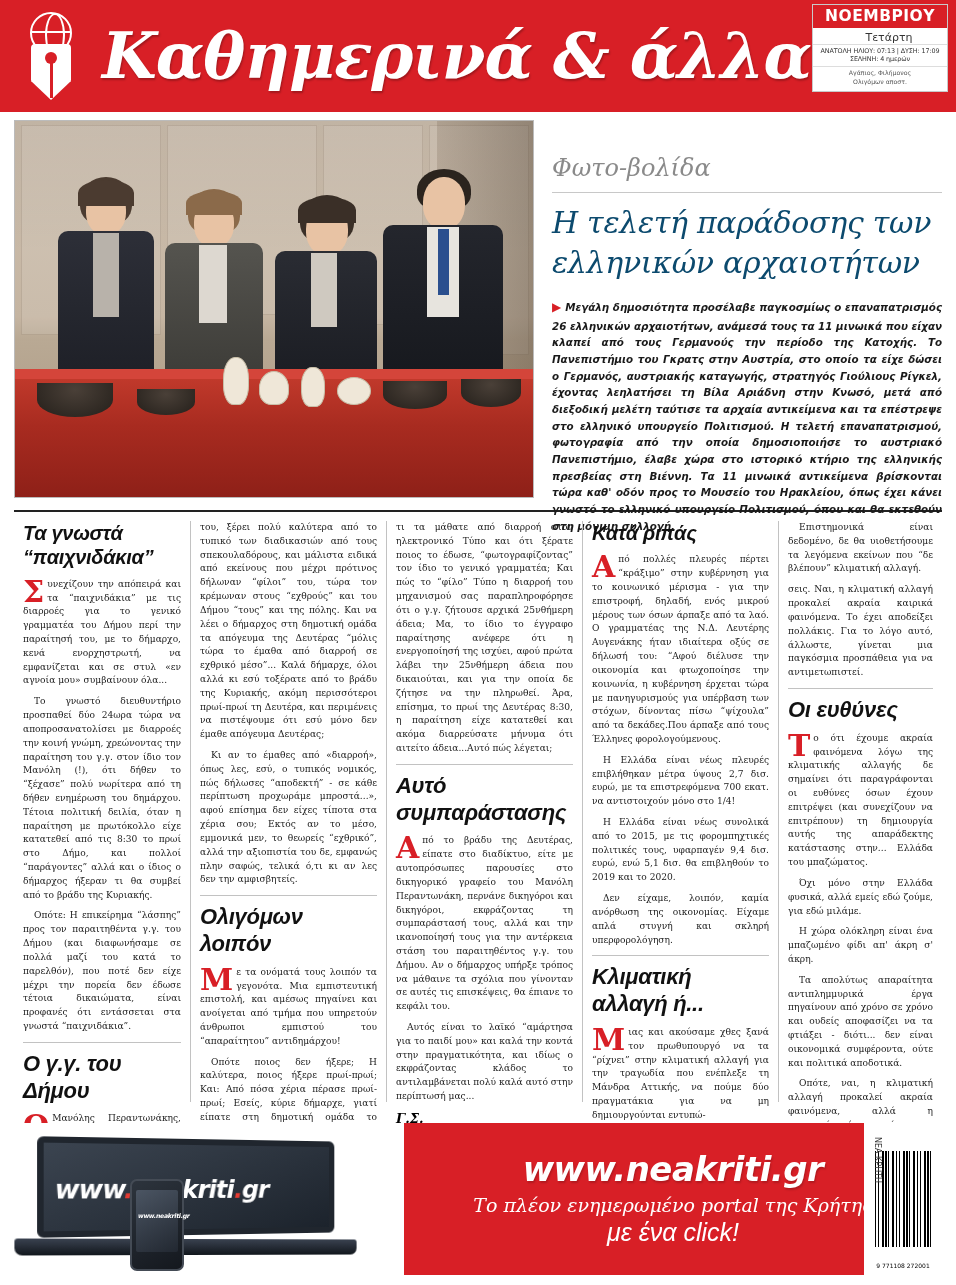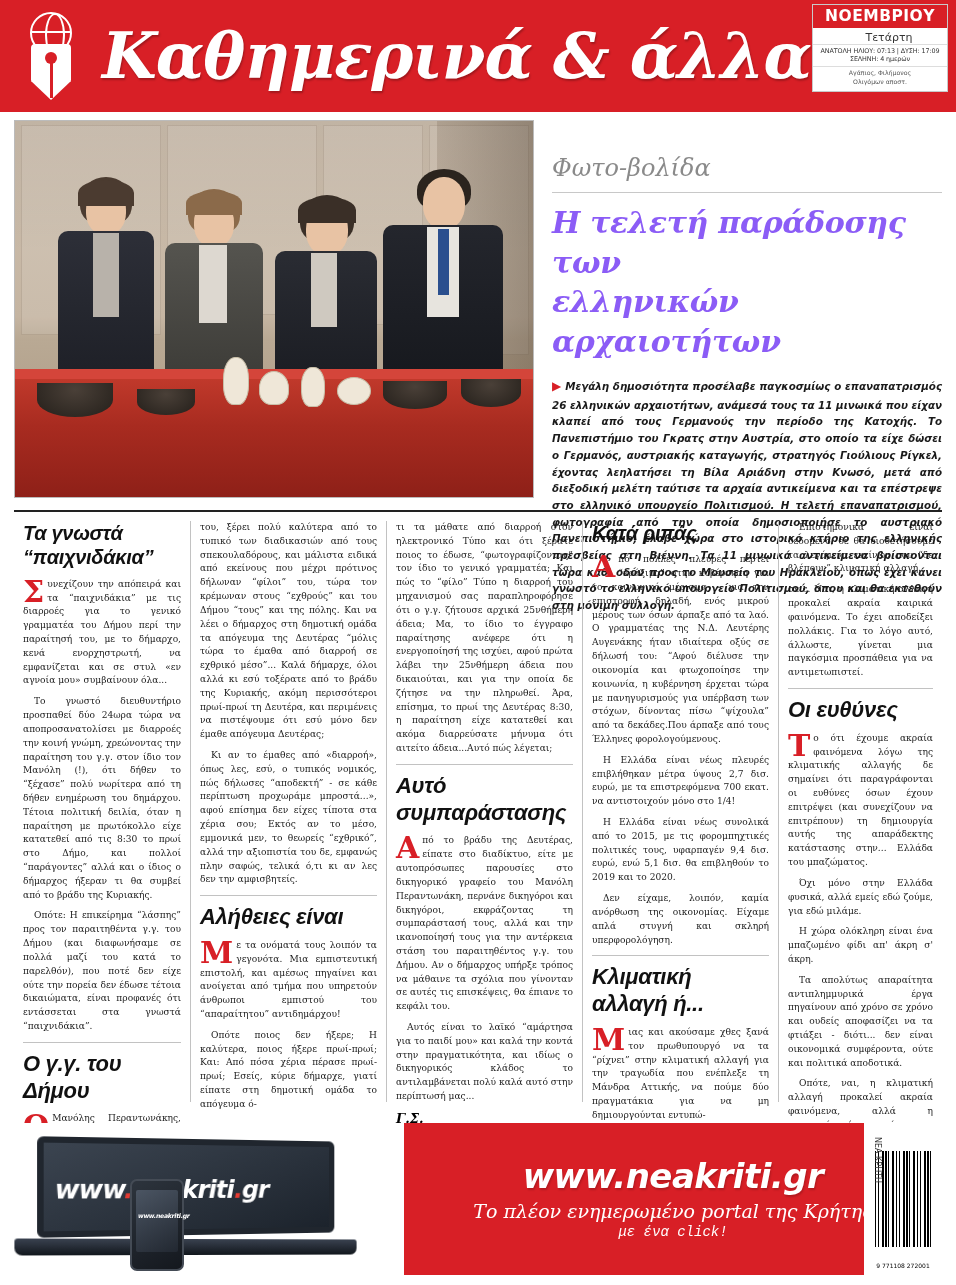--- a/index.html
+++ b/index.html
@@ -242,24 +242,24 @@
     margin-top: 34px;
     margin-bottom: 10px;
   }
   .article-col .rule {
     border-top: 1px solid #c8c8c8;
     margin: 4px 0 10px 0;
   }
   .headline {
     font-family: "DejaVu Serif", serif;
     font-style: italic;
-    font-weight: bold;
+    font-weight: normal;
     font-size: 30px;
     line-height: 1.32;
-    color: #8b5cf6;
+    color: #0c4a6e;
     letter-spacing: -0.3px;
     margin-bottom: 16px;
   }
   .lede {
     font-family: "DejaVu Sans", sans-serif;
     font-style: italic;
     font-weight: bold;
     font-size: 10.3px;
     line-height: 1.62;
     text-align: justify;
@@ -430,23 +430,23 @@
     line-height: 1.1;
     text-shadow: 1px 2px 2px rgba(0,0,0,0.18);
   }
   .ad-line1 {
     font-family: "DejaVu Serif", serif;
     font-style: italic;
     font-size: 19px;
     margin-top: 5px;
   }
   .ad-line2 {
-    font-family: Liberation Mono, monospace;
-    font-style: italic;
-    font-size: 14px;
+    font-family: Liberation Sans, sans-serif;
+    font-style: italic;
+    font-size: 25px;
     margin-top: 2px;
   }
   .barcode {
     position: absolute;
     right: 0; top: 0;
     width: 78px; height: 152px;
     background: #fff;
     display: flex;
     align-items: center;
     justify-content: center;
@@ -580,41 +580,41 @@
   </div>
 
   <div class="main-rule"></div>
 
   <div class="columns">
 
     <div class="col col1">
       <div class="sect-title">Τα γνωστά “παιχνιδάκια”</div>
       <div class="body-txt"><span class="dropcap">Σ</span><span>υνεχίζουν την απόπειρά και τα “παιχνιδάκια” με τις διαρροές για το γενικό γραμματέα του Δήμου περί την παραίτησή του, με το δήμαρχο, κενά ενορχηστρωτή, να εμφανίζεται και σε στυλ «εν αγνοία μου» συμβαίνουν όλα...</span></div>
       <div class="body-txt indent">Το γνωστό διευθυντήριο προσπαθεί δύο 24ωρα τώρα να αποπροσανατολίσει με διαρροές την κοινή γνώμη, χρεώνοντας την παραίτηση του γ.γ. στον ίδιο τον Μανόλη (!), ότι δήθεν το “ξέχασε” πολύ νωρίτερα από τη δήθεν ενημέρωση του δημάρχου. Τέτοια πολιτική δειλία, όταν η παραίτηση με πρωτόκολλο είχε κατατεθεί από τις 8:30 το πρωί στο Δήμο, και πολλοί “παράγοντες” αλλά και ο ίδιος ο δήμαρχος ήξεραν τι θα συμβεί από το βράδυ της Κυριακής.</div>
-      <div class="body-txt indent">Οπότε: Η επικείρημα “λάσπης” προς τον παραιτηθέντα γ.γ. του Δήμου (και διαφωνήσαμε σε πολλά μαζί του κατά το παρελθόν), που ποτέ δεν είχε ούτε την πορεία δεν έδωσε τέτοια δικαιώματα, είναι προφανές ότι εντάσσεται στα γνωστά “παιχνιδάκια”.</div>
+      <div class="body-txt indent">Οπότε: Η επικείρημα “λάσπης” προς τον παραιτηθέντα γ.γ. του Δήμου (και διαφωνήσαμε σε πολλά μαζί του κατά το παρελθόν), που ποτέ δεν είχε μέχρι την πορεία δεν έδωσε τέτοια δικαιώματα, είναι προφανές ότι εντάσσεται στα γνωστά “παιχνιδάκια”.</div>
       <div class="colrule"></div>
       <div class="sect-title small">Ο γ.γ. του Δήμου</div>
       <div class="body-txt"><span class="dropcap">Ο</span><span>Μανόλης Περαντωνάκης, από τα χρόνια αγαπητό πρόσωπο του Δικηγορικού Συλλόγου και επί χρόνια πρόεδρος του Πειθαρχικού</span></div>
     </div>
 
     <div class="col col2">
       <div class="body-txt">του, ξέρει πολύ καλύτερα από το τυπικό των διαδικασιών από τους σπεκουλαδόρους, και μάλιστα ειδικά από εκείνους που μέχρι πρότινος δήλωναν “φίλοι” του, τώρα τον κρέμωναν στους “εχθρούς” και του Δήμου “τους” και της πόλης. Και να λέει ο δήμαρχος στη δημοτική ομάδα τα απόγευμα της Δευτέρας “μόλις τώρα το έμαθα από διαρροή σε εχθρικό μέσο”... Καλά δήμαρχε, όλοι αλλά κι εσύ τοξέρατε από το βράδυ της Κυριακής, ακόμη περισσότεροι πρωί-πρωί τη Δευτέρα, και περιμένεις να πιστέψουμε ότι εσύ μόνο δεν έμαθε απόγευμα Δευτέρας;</div>
       <div class="body-txt indent">Κι αν το έμαθες από «διαρροή», όπως λες, εσύ, ο τυπικός νομικός, πώς δήλωσες “αποδεκτή” - σε κάθε περίπτωση προχωράμε μπροστά...», αφού επίσημα δεν είχες τίποτα στα χέρια σου; Εκτός αν το μέσο, εμμονικά μεν, το θεωρείς “εχθρικό”, αλλά την αξιοπιστία του δε, εμφανώς πλην σαφώς, τελικά ό,τι κι αν λες δεν την αμφισβητείς.</div>
       <div class="colrule"></div>
-      <div class="sect-title small">Αλήθειες είναι</div>
+      <div class="sect-title small">Ολιγόμων λοιπόν</div>
       <div class="body-txt"><span class="dropcap">Μ</span><span>ε τα ονόματά τους λοιπόν τα γεγονότα. Μια εμπιστευτική επιστολή, και αμέσως πηγαίνει και ανοίγεται από τμήμα που υπηρετούν άνθρωποι εμπιστού του “απαραίτητου” αντιδημάρχου!</span></div>
       <div class="body-txt indent">Οπότε ποιος δεν ήξερε; Η καλύτερα, ποιος ήξερε πρωί-πρωί; Και: Από πόσα χέρια πέρασε πρωί-πρωί; Εσείς, κύριε δήμαρχε, γιατί είπατε στη δημοτική ομάδα το απόγευμα ό-</div>
     </div>
 
     <div class="col col3">
       <div class="body-txt">τι τα μάθατε από διαρροή στον ηλεκτρονικό Τύπο και ότι ξέρατε ποιος το έδωσε, “φωτογραφίζοντας” τον ίδιο το γενικό γραμματέα; Και πώς το “φίλο” Τύπο η διαρροή του μηχανισμού σας παραπληροφόρησε ότι ο γ.γ. ζήτουσε αρχικά 25νθήμερη άδεια; Μα, το ίδιο το έγγραφο παραίτησης ανέφερε ότι η ενεργοποίησή της ισχύει, αφού πρώτα λάβει την 25νθήμερη άδεια που δικαιούται, και για την οποία δε ζήτησε να την πληρωθεί. Άρα, επίσημα, το πρωί της Δευτέρας 8:30, η παραίτηση είχε κατατεθεί και ακόμα διαρρεύσατε μήνυμα ότι αιτείτο άδεια...Αυτό πώς λέγεται;</div>
       <div class="colrule"></div>
       <div class="sect-title small">Αυτό συμπαράστασης</div>
       <div class="body-txt"><span class="dropcap">Α</span><span>πό το βράδυ της Δευτέρας, είπατε στο διαδίκτυο, είτε με αυτοπρόσωπες παρουσίες στο δικηγορικό γραφείο του Μανόλη Περαντωνάκη, περνάνε δικηγόροι και δικηγόροι, εκφράζοντας τη συμπαράστασή τους, αλλά και την ικανοποίησή τους για την αντέρκεια στάση του παραιτηθέντος γ.γ. του Δήμου. Αν ο δήμαρχος υπήρξε τρόπος να μάθαινε τα σχόλια που γίνονταν σε αυτές τις επισκέψεις, θα έπιανε το κεφάλι του.</span></div>
-      <div class="body-txt indent">Αυτός είναι το λαϊκό “αμάρτησα για το παιδί μου» και καλά την κοντά στην πραγματικότητα, και ιδίως ο δικηγορικός κλάδος το αντιλαμβάνεται πολύ καλά αυτό στην περίπτωσή μας...</div>
+      <div class="body-txt indent">Αυτός είναι το λαϊκό “αμάρτησα για το παιδί μου» και καλά την κοντά στην πραγματικότητα, και ιδίως ο εκφράζοντας κλάδος το αντιλαμβάνεται πολύ καλά αυτό στην περίπτωσή μας...</div>
       <div class="sig">Γ.Σ.</div>
     </div>
 
     <div class="col col4">
       <div class="sect-title">Κατά ριπάς</div>
       <div class="body-txt"><span class="dropcap">Α</span><span>πό πολλές πλευρές πέρτει “κράξιμο” στην κυβέρνηση για το κοινωνικό μέρισμα - για την επιστροφή, δηλαδή, ενός μικρού μέρους των όσων άρπαξε από τα λαό. Ο γραμματέας της Ν.Δ. Λευτέρης Αυγενάκης ήταν ιδιαίτερα οξύς σε δήλωσή του: “Αφού διέλυσε την οικονομία και φτωχοποίησε την κοινωνία, η κυβέρνηση έρχεται τώρα με πανηγυρισμούς για υπέρβαση των στόχων, δίνοντας πίσω “ψίχουλα” από τα δεκάδες.Που άρπαξε από τους Έλληνες φορολογούμενους.</span></div>
       <div class="body-txt indent">Η Ελλάδα είναι νέως πλευρές επιβλήθηκαν μέτρα ύψους 2,7 δισ. ευρώ, με τα επιστρεφόμενα 700 εκατ. να αντιστοιχούν μόνο στο 1/4!</div>
       <div class="body-txt indent">Η Ελλάδα είναι νέως συνολικά από το 2015, με τις φορομπηχτικές πολιτικές τους, υφαρπαγέν 9,4 δισ. ευρώ, ενώ 5,1 δισ. θα επιβληθούν το 2019 και το 2020.</div>
       <div class="body-txt indent">Δεν είχαμε, λοιπόν, καμία ανόρθωση της οικονομίας. Είχαμε απλά στυγνή και σκληρή υπερφορολόγηση.</div>
       <div class="colrule"></div>

